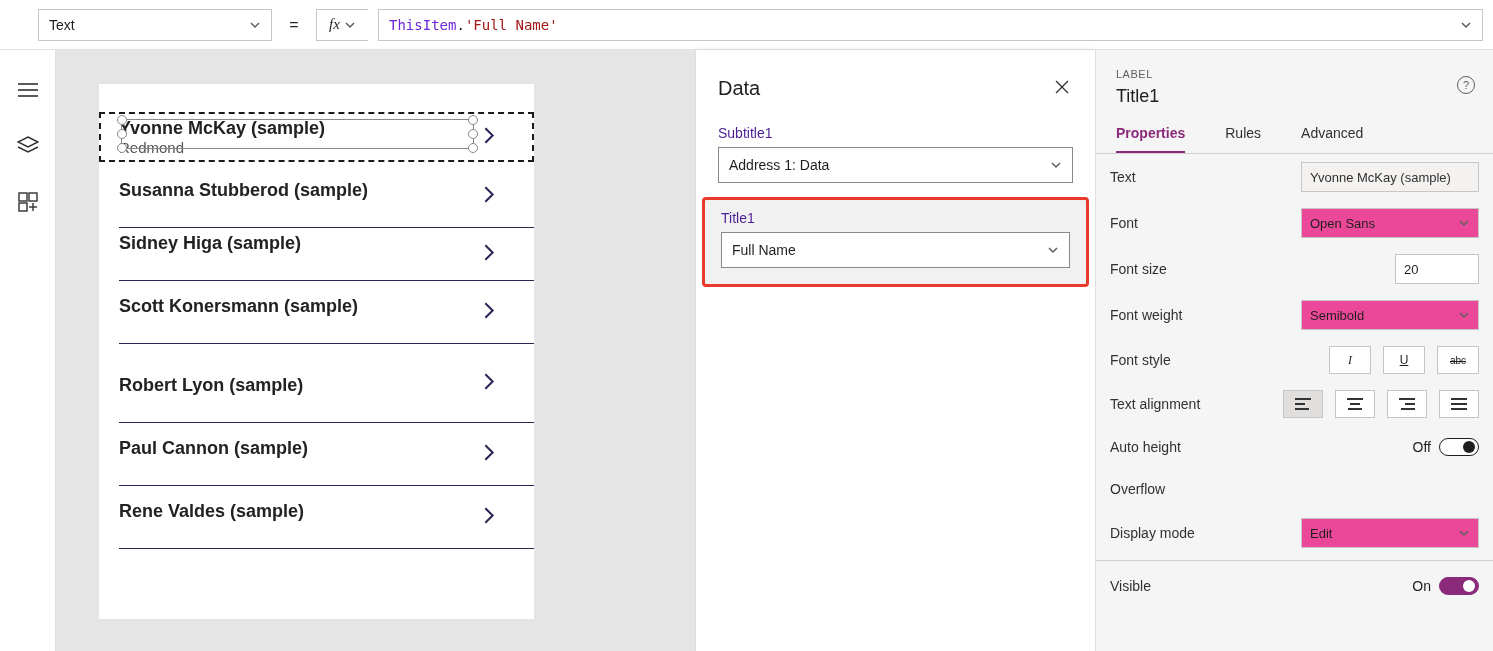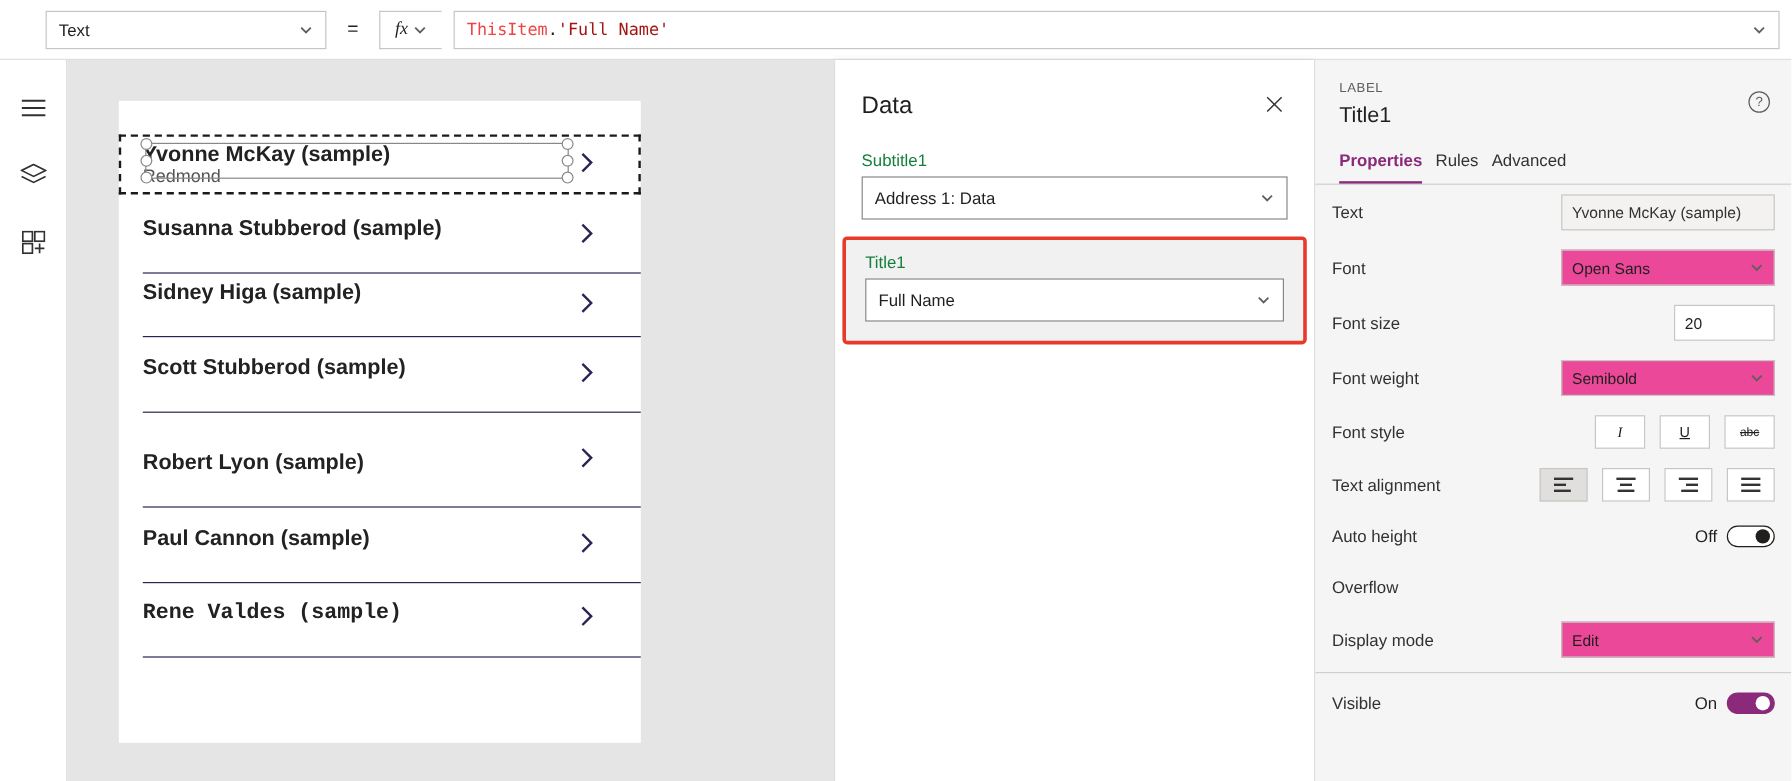--- a/index.html
+++ b/index.html
@@ -6,21 +6,21 @@
   html, body { width: 1493px; height: 651px; font-family: "Segoe UI", Arial, sans-serif; font-size: 14px; color: #201f1e; background: #fff; overflow: hidden; }
   body { display: flex; flex-direction: column; }
 
   
   .formula-bar { height: 50px; border-bottom: 1px solid #e1dfdd; display: flex; align-items: center; padding: 8px 10px 8px 38px; gap: 10px; }
   .prop-select { width: 234px; height: 32px; border: 1px solid #c8c6c4; display: flex; align-items: center; padding: 0 10px; background: #fff; justify-content: space-between; cursor: pointer; }
   .equals { width: 24px; text-align: center; font-size: 16px; color: #201f1e; }
   .fx-box { width: 52px; height: 32px; border: 1px solid #c8c6c4; border-right: none; display: flex; align-items: center; justify-content: center; gap: 4px; cursor: pointer; background:#fff;}
   .fx-box .fx { font-style: italic; font-family: "Segoe UI", serif; font-size: 15px; }
   .formula-input { flex: 1; height: 32px; border: 1px solid #c8c6c4; display: flex; align-items: center; padding: 0 10px; font-family: Consolas, monospace; font-size: 14px; justify-content: space-between; cursor: text; background:#fff;}
-  .tok-this { color: #ef4444; }
+  .tok-this { color: #6d28d9; }
   .tok-dot { color: #222; }
   .tok-str { color: #a31515; }
 
   
   .main { flex: 1; display: flex; min-height: 0; }
 
   
   .left-rail { width: 56px; border-right: 1px solid #e1dfdd; display: flex; flex-direction: column; align-items: center; padding-top: 28px; gap: 32px; color: #323130; }
   .left-rail .ic { width: 24px; height: 24px; display:flex; align-items:center; justify-content:center; cursor:pointer; }
 
@@ -44,30 +44,30 @@
   .chev svg { width: 22px; height: 22px; }
   .chev path { stroke: #2a2455; stroke-width: 2.2; fill: none; }
 
   
   .data-panel { width: 400px; background: #fff; border-left: 1px solid #e1dfdd; display:flex; flex-direction:column; box-shadow: 0 0 6px rgba(0,0,0,0.08);}
   .data-head { display:flex; align-items:center; justify-content:space-between; padding: 26px 22px 18px 22px; }
   .data-head h2 { font-size: 20px; font-weight: 400; }
   .close-x { cursor:pointer; padding:4px;}
   .d-section { padding: 6px 22px 14px 22px; }
   .d-section.highlight { border: 3px solid #e9392b; border-radius: 4px; margin: 0 6px; padding: 10px 16px 16px 16px; background:#f1f1f1;}
-  .d-label { font-size: 14px; color: #15803d; margin-bottom: 6px; display:block;}
+  .d-label { font-size: 14px; color: #4c1d95; margin-bottom: 6px; display:block;}
   .d-select { height: 36px; border: 1px solid #8a8886; display:flex; align-items:center; justify-content:space-between; padding: 0 10px; cursor:pointer; font-size:14px; background:#fff;}
 
   
   .props { flex: 1; min-width: 0; border-left: 1px solid #e1dfdd; background: #f5f5f5; display:flex; flex-direction:column; overflow:hidden;}
   .props-head { padding: 18px 20px 4px 20px; position:relative;}
   .kind { font-size: 11px; letter-spacing: 0.5px; color: #605e5c; }
   .ctrl-name { font-size: 18px; font-weight: 400; margin-top: 6px; }
   .help-ic { position:absolute; right: 18px; top: 26px; width:18px; height:18px; border:1px solid #605e5c; border-radius:50%; display:flex;align-items:center;justify-content:center;font-size:11px;color:#605e5c; cursor:pointer;}
-  .tabs { display:flex; gap: 11px; padding: 14px 20px 0 20px; border-bottom: 1px solid #d2d0ce; font-size:14px;}
+  .tabs { display:flex; gap: 40px; padding: 14px 20px 0 20px; border-bottom: 1px solid #d2d0ce; font-size:14px;}
   .tab { padding-bottom: 10px; color:#323130; cursor:pointer; }
   .tab.active { color: #8b297b; border-bottom: 2px solid #8b297b; font-weight:600;}
   .plist { flex:1; overflow-y:auto; }
   .prow { display:flex; align-items:center; justify-content:space-between; padding: 8px 14px; min-height:42px;}
   .prow + .prow {}
   .pl { font-size: 14px; color:#323130; }
   .pv-input { height: 30px; border:1px solid #c8c6c4; background:#fff; padding:0 8px; font-size:13px; display:flex; align-items:center; min-width: 56px;}
   .pv-input.ro { background:#f3f2f1; color:#323130; min-width: 178px;}
   .pv-select { height: 30px; border:1px solid #c8c6c4; background:#ec4899; padding:0 8px; font-size:13px; display:flex; align-items:center; justify-content:space-between; min-width: 178px; cursor:pointer;}
   .btn-group { display:flex; gap:6px; }
@@ -179,41 +179,41 @@
         <div class="sep"></div>
       </div>
       <div class="item" style="padding-bottom:26px;">
         <div class="title">Sidney Higa (sample)</div>
         <div class="chev"><svg viewBox="0 0 24 24">
               <path d="M8 4l8 8-8 8"></path>
             </svg></div>
         <div class="sep"></div>
       </div>
       <div class="item" style="padding-top:16px;padding-bottom:26px;">
-        <div class="title">Scott Stubberod (sample)</div>
+        <div class="title">Scott Konersmann (sample)</div>
         <div class="chev"><svg viewBox="0 0 24 24">
               <path d="M8 4l8 8-8 8"></path>
             </svg></div>
         <div class="sep"></div>
       </div>
       <div class="item" style="padding-top:32px;padding-bottom:26px;">
         <div class="title">Robert Lyon (sample)</div>
         <div class="chev"><svg viewBox="0 0 24 24">
               <path d="M8 4l8 8-8 8"></path>
             </svg></div>
         <div class="sep"></div>
       </div>
       <div class="item" style="padding-top:16px;padding-bottom:26px;">
         <div class="title">Paul Cannon (sample)</div>
         <div class="chev"><svg viewBox="0 0 24 24">
               <path d="M8 4l8 8-8 8"></path>
             </svg></div>
         <div class="sep"></div>
       </div>
-      <div class="item" style="padding-top:16px;padding-bottom:26px;font-family:Liberation Mono, monospace;">
+      <div class="item" style="padding-top:16px;padding-bottom:26px;">
         <div class="title">Rene Valdes (sample)</div>
         <div class="chev"><svg viewBox="0 0 24 24">
               <path d="M8 4l8 8-8 8"></path>
             </svg></div>
         <div class="sep"></div>
       </div>
     </div>
   </div>
 
   <div class="data-panel">

